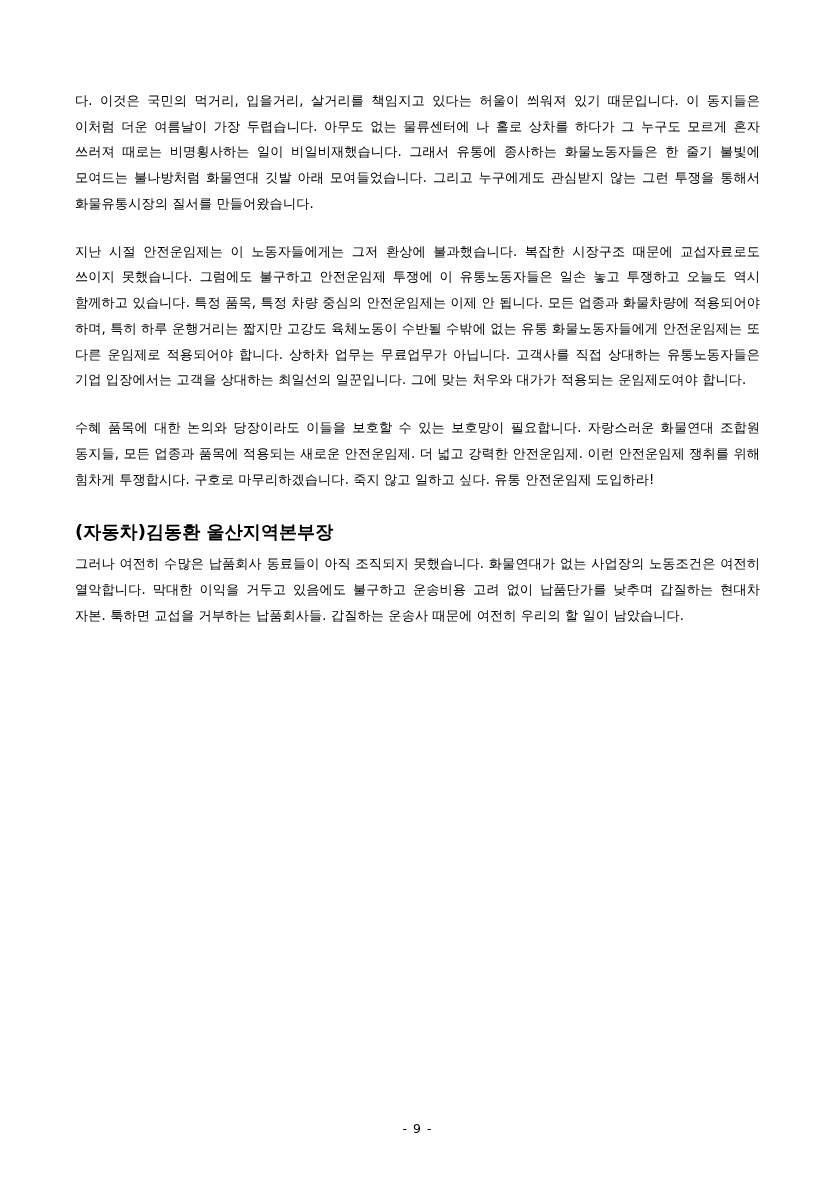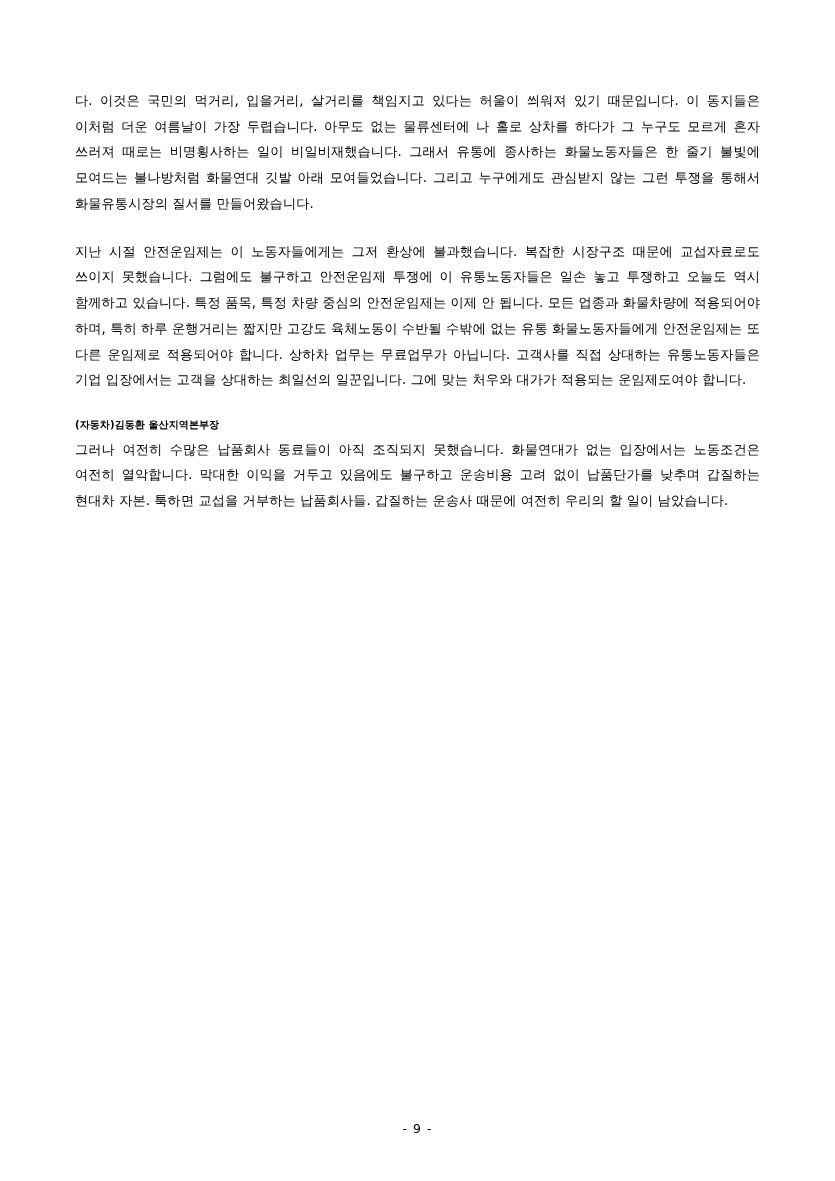--- a/index.html
+++ b/index.html
@@ -33,21 +33,21 @@
     text-align: justify;
     text-justify: inter-character;
     letter-spacing: 0.1px;
     word-break: keep-all;
   }
   p.para:last-child {
     margin-bottom: 0;
   }
   .heading {
     margin: 0 0 2px 0;
-    font-size: 10px;
+    font-size: 18px;
     line-height: 1.95;
     font-weight: bold;
     letter-spacing: 0.1px;
   }
   .after-heading {
     margin-top: 0;
   }
   .page-number {
     position: absolute;
     left: 0;
@@ -60,21 +60,22 @@
   }
 </style>
 </head>
 <body>
 
 <div class="page">
   <div class="content">
 
     <p class="para">다. 이것은 국민의 먹거리, 입을거리, 살거리를 책임지고 있다는 허울이 씌워져 있기 때문입니다. 이 동지들은 이처럼 더운 여름날이 가장 두렵습니다. 아무도 없는 물류센터에 나 홀로 상차를 하다가 그 누구도 모르게 혼자 쓰러져 때로는 비명횡사하는 일이 비일비재했습니다. 그래서 유통에 종사하는 화물노동자들은 한 줄기 불빛에 모여드는 불나방처럼 화물연대 깃발 아래 모여들었습니다. 그리고 누구에게도 관심받지 않는 그런 투쟁을 통해서 화물유통시장의 질서를 만들어왔습니다.</p>
     <p class="para">지난 시절 안전운임제는 이 노동자들에게는 그저 환상에 불과했습니다. 복잡한 시장구조 때문에 교섭자료로도 쓰이지 못했습니다. 그럼에도 불구하고 안전운임제 투쟁에 이 유통노동자들은 일손 놓고 투쟁하고 오늘도 역시 함께하고 있습니다. 특정 품목, 특정 차량 중심의 안전운임제는 이제 안 됩니다. 모든 업종과 화물차량에 적용되어야 하며, 특히 하루 운행거리는 짧지만 고강도 육체노동이 수반될 수밖에 없는 유통 화물노동자들에게 안전운임제는 또 다른 운임제로 적용되어야 합니다. 상하차 업무는 무료업무가 아닙니다. 고객사를 직접 상대하는 유통노동자들은 기업 입장에서는 고객을 상대하는 최일선의 일꾼입니다. 그에 맞는 처우와 대가가 적용되는 운임제도여야 합니다.</p>
+    <p class="para">수혜 품목에 대한 논의와 당장이라도 이들을 보호할 수 있는 보호망이 필요합니다. 자랑스러운 화물연대 조합원 동지들, 모든 업종과 품목에 적용되는 새로운 안전운임제. 더 넓고 강력한 안전운임제. 이런 안전운임제 쟁취를 위해 힘차게 투쟁합시다. 구호로 마무리하겠습니다. 죽지 않고 일하고 싶다. 유통 안전운임제 도입하라!</p>
 
     <p class="heading">(자동차)김동환 울산지역본부장</p>
 
-    <p class="para">그러나 여전히 수많은 납품회사 동료들이 아직 조직되지 못했습니다. 화물연대가 없는 입장에서는 노동조건은 여전히 열악합니다. 막대한 이익을 거두고 있음에도 불구하고 운송비용 고려 없이 납품단가를 낮추며 갑질하는 현대차 자본. 툭하면 교섭을 거부하는 납품회사들. 갑질하는 운송사 때문에 여전히 우리의 할 일이 남았습니다.</p>
+    <p class="para">그러나 여전히 수많은 납품회사 동료들이 아직 조직되지 못했습니다. 화물연대가 없는 사업장의 노동조건은 여전히 열악합니다. 막대한 이익을 거두고 있음에도 불구하고 운송비용 고려 없이 납품단가를 낮추며 갑질하는 현대차 자본. 툭하면 교섭을 거부하는 납품회사들. 갑질하는 운송사 때문에 여전히 우리의 할 일이 남았습니다.</p>
 
   </div>
 
   <div class="page-number">- 9 -</div>
 </div>
 
 </body></html>

